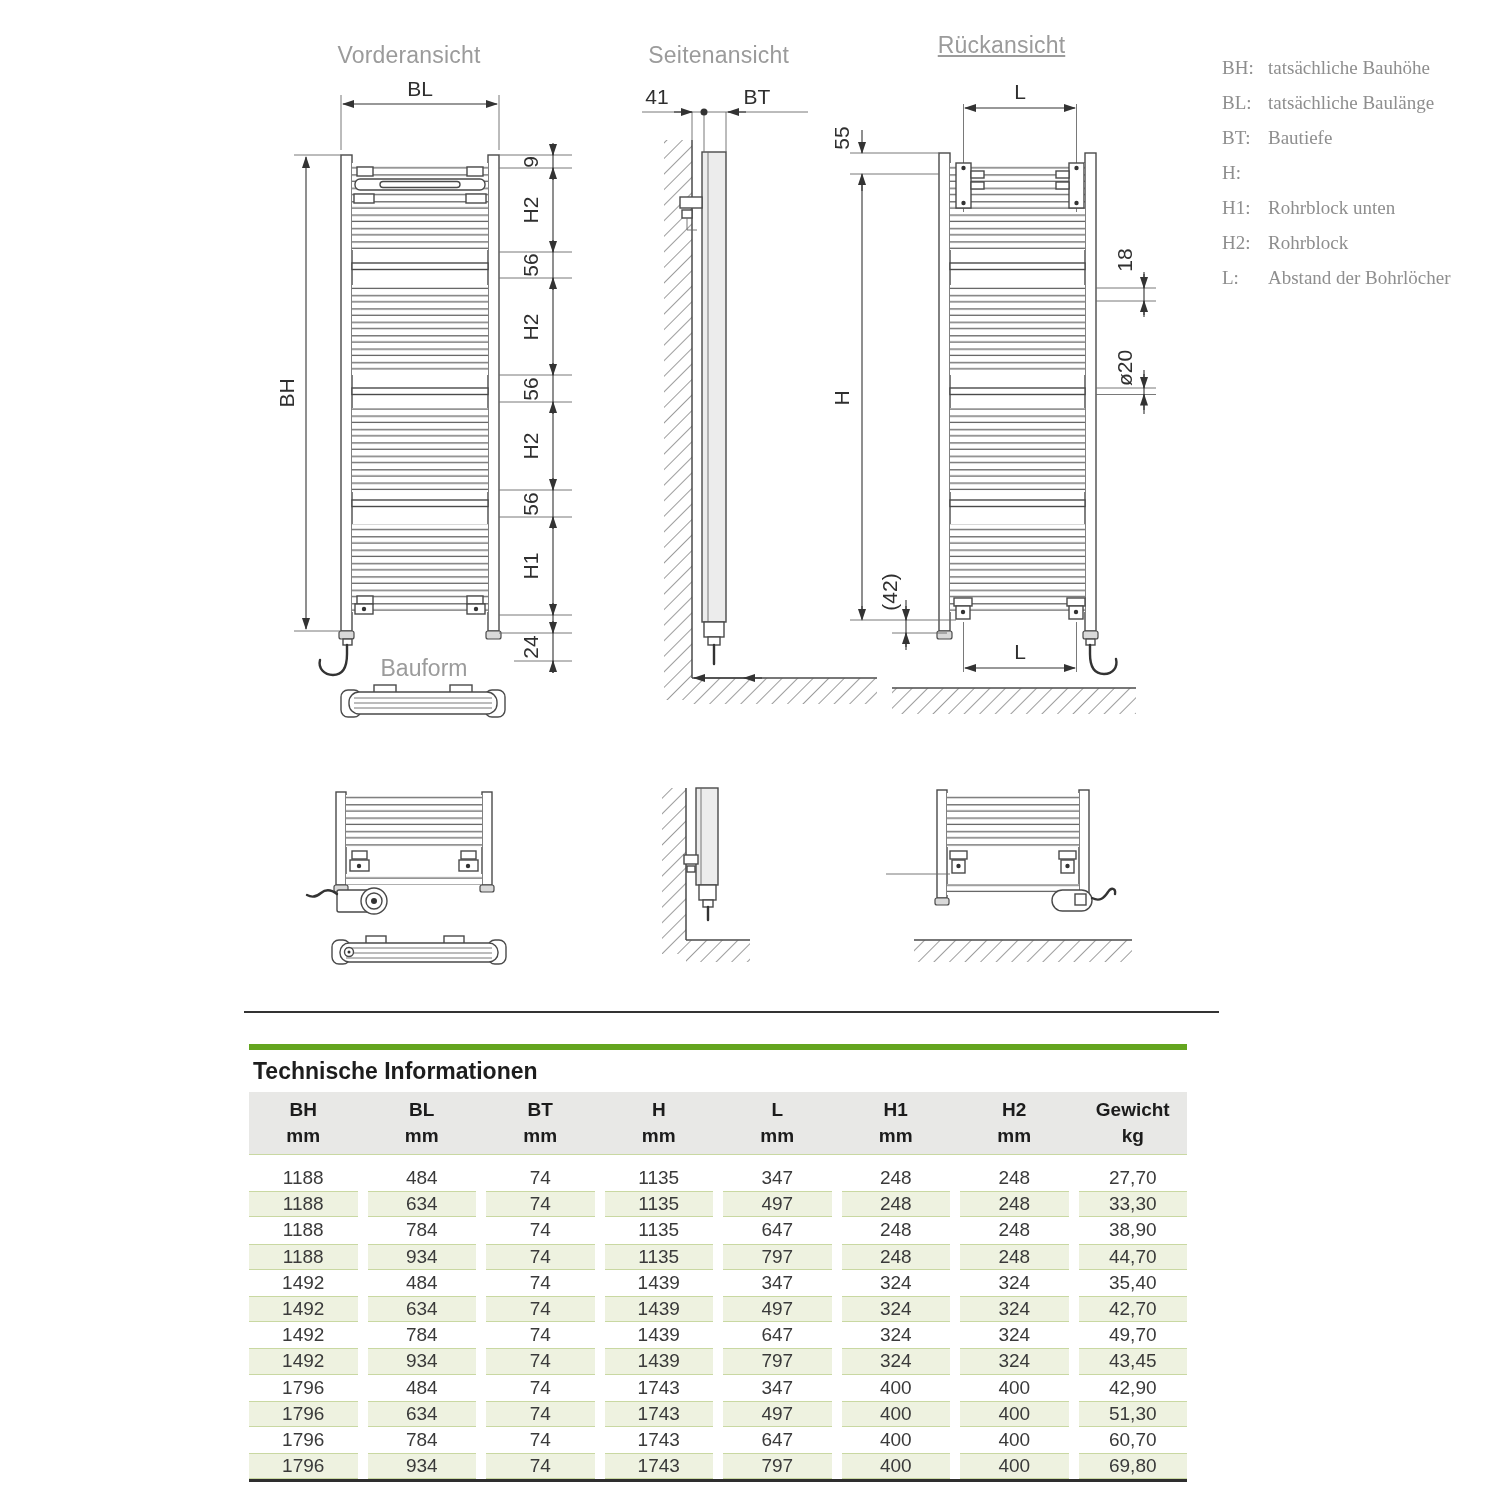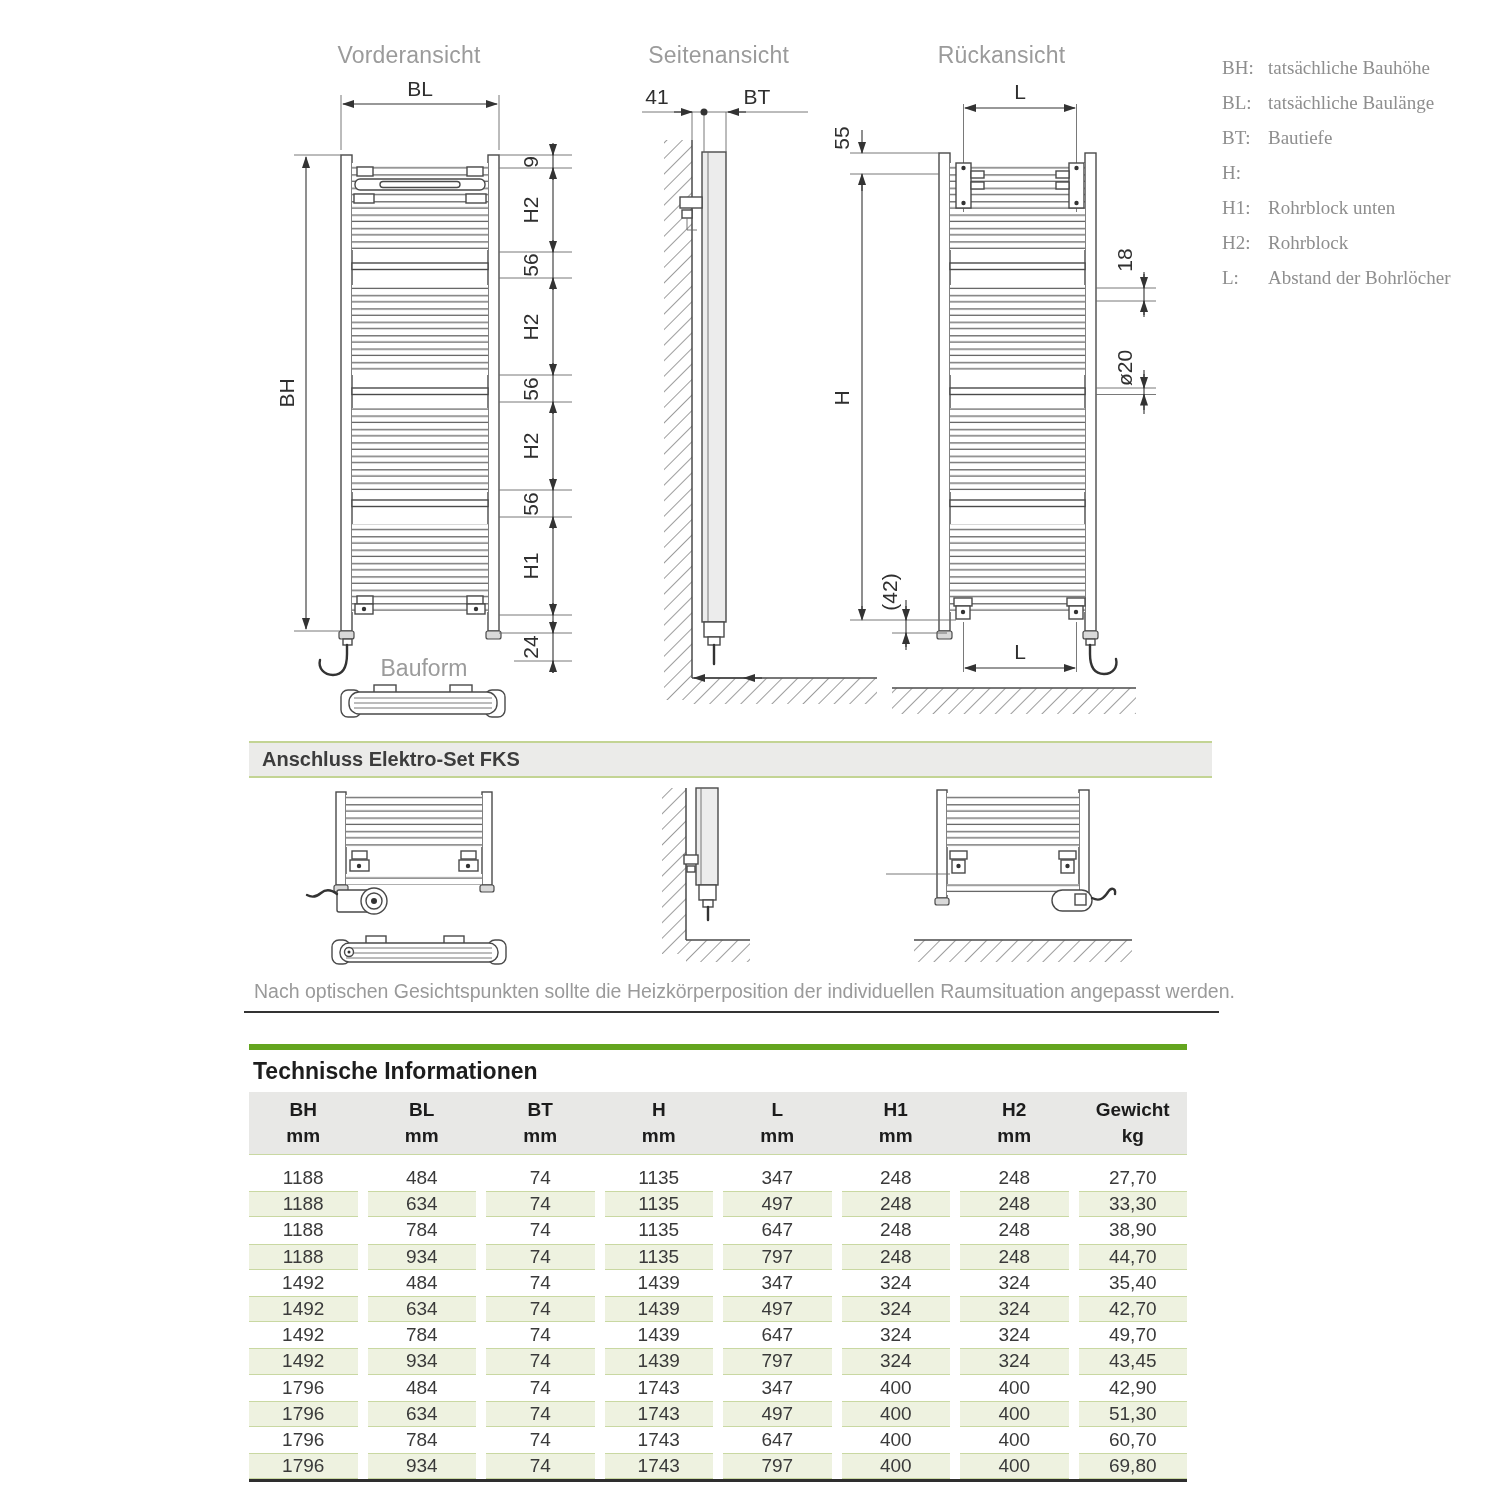--- a/index.html
+++ b/index.html
@@ -40,21 +40,21 @@
   svg .dot{fill:#333;}
   svg .dimtext{font-family:"Liberation Sans",sans-serif;font-size:21px;fill:#2f2f2f;text-anchor:middle;}
 </style>
 </head>
 <body>
 
 <div id="page">
 
   <div class="vtitle" style="left:255px;top:42px;width:220px;">Vorderansicht</div>
   <div class="vtitle" style="left:565px;top:42px;width:180px;text-align:right;">Seitenansicht</div>
-  <div class="vtitle" style="left:850px;top:42px;width:215px;">Rückansicht</div>
+  <div class="vtitle" style="left:850px;top:32px;width:215px;text-decoration:underline;">Rückansicht</div>
   <div class="bauform" style="position:absolute;left:295px;top:655px;width:170px;">Bauform</div>
 
   <div class="legend">
     <div class="legend-item">
         <span class="legend-key">BH:</span>
         <span>tatsächliche Bauhöhe</span>
       </div>
     <div class="legend-item">
         <span class="legend-key">BL:</span>
         <span>tatsächliche Baulänge</span>
@@ -354,23 +354,21 @@
       <rect class="foot" x="1033" y="898" width="14" height="7" rx="2"></rect>
 
       <rect class="part" x="1008" y="890" width="40" height="21" rx="10.5"></rect>
       <rect class="part" x="1031" y="894" width="11" height="11"></rect>
       <path class="wire" d="M1048 898 c8 4 12 0 16 -6 c3 -5 8 -4 7 2" stroke-width="1.8"></path>
       <line class="ln" x1="870" y1="940" x2="1088" y2="940"></line>
       <rect x="870" y="940" width="218" height="22" fill="url(#hatch)"></rect>
     </g>
   </svg>
 
-  <div class="anschluss-bar">Anschluss Elektro-Set FKS</div>
-
-  <div class="note">Nach optischen Gesichtspunkten sollte die Heizkörperposition der individuellen Raumsituation angepasst werden.</div>
+
   <div class="rule-dark"></div>
   <div class="rule-green"></div>
 
   <div class="tech-title">Technische Informationen</div>
 
   <div class="spec">
     <div class="thead">
       <div class="thcell">
           <div>BH</div>
           <div>mm</div>

